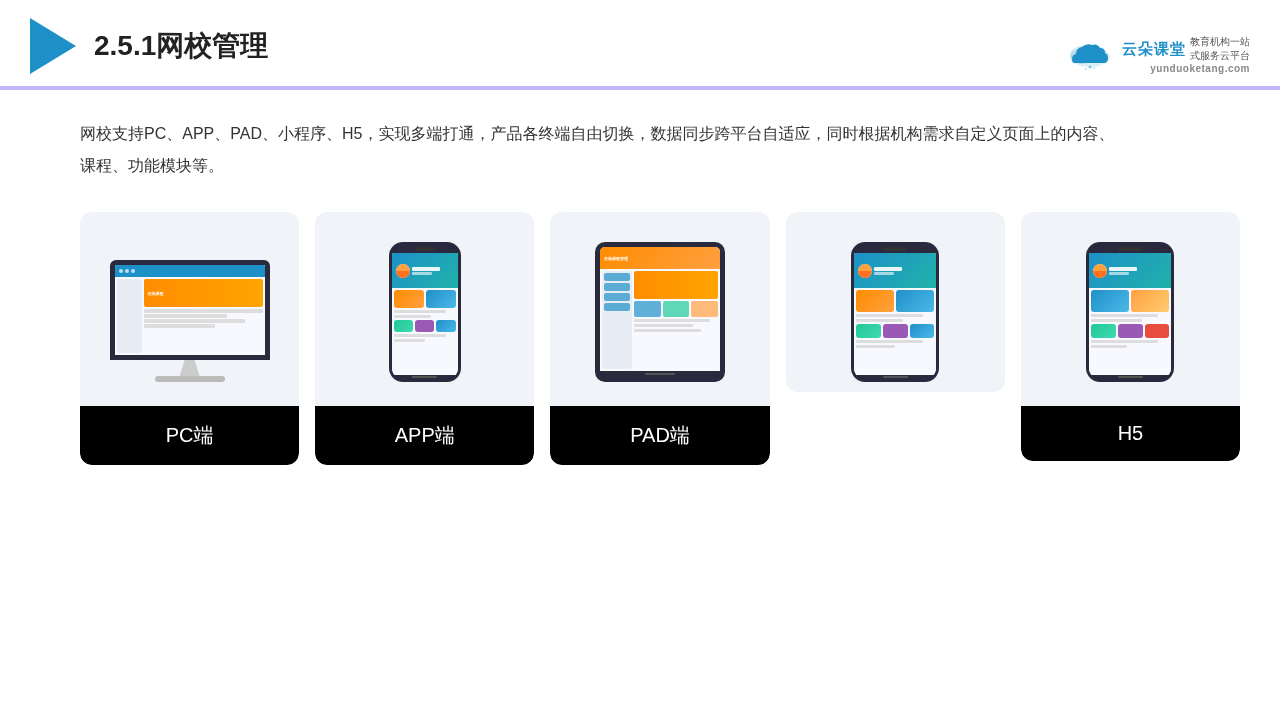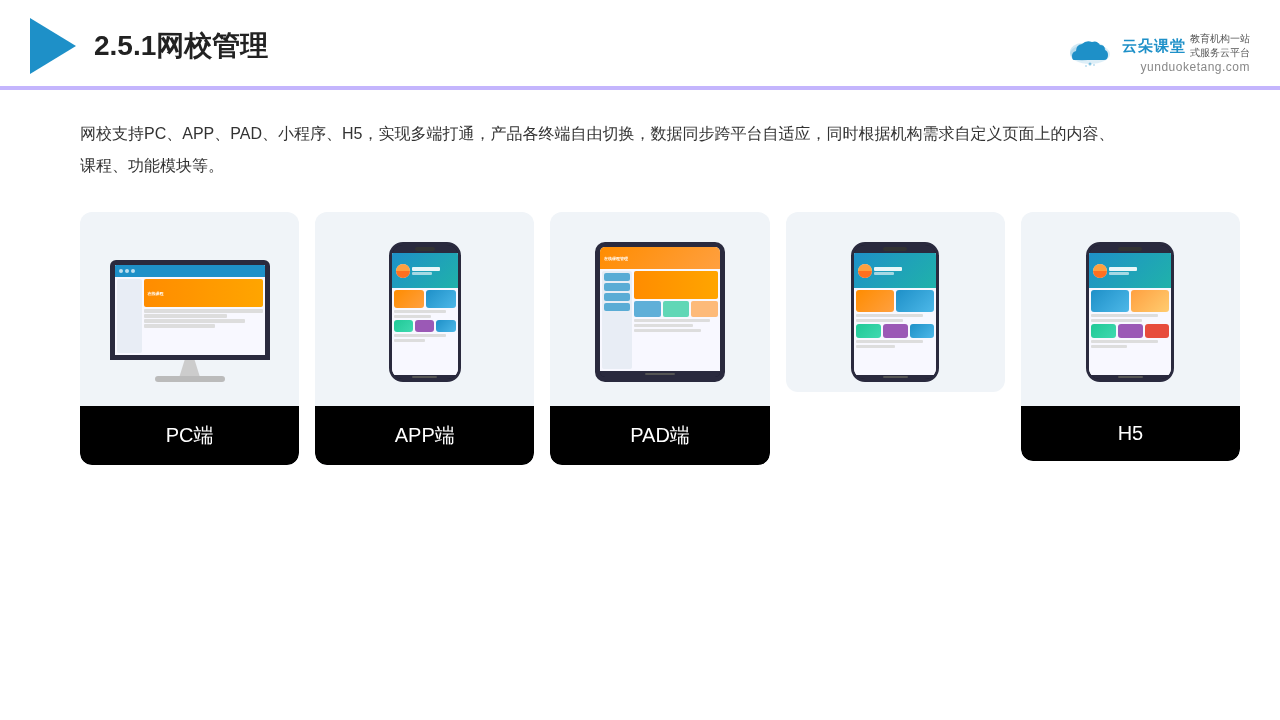--- a/index.html
+++ b/index.html
@@ -42,23 +42,24 @@
     }
 
     .brand-name {
       font-size: 15px;
       color: #1e90c8;
       font-weight: bold;
       letter-spacing: 1px;
     }
 
     .brand-url {
-      font-size: 12px;
+      font-size: 10px;
       color: #888;
       letter-spacing: 0.5px;
+      font-weight: bold;
     }
 
     
     .main {
       padding: 28px 40px 20px 80px;
     }
 
     .description {
       font-size: 16px;
       color: #333;

